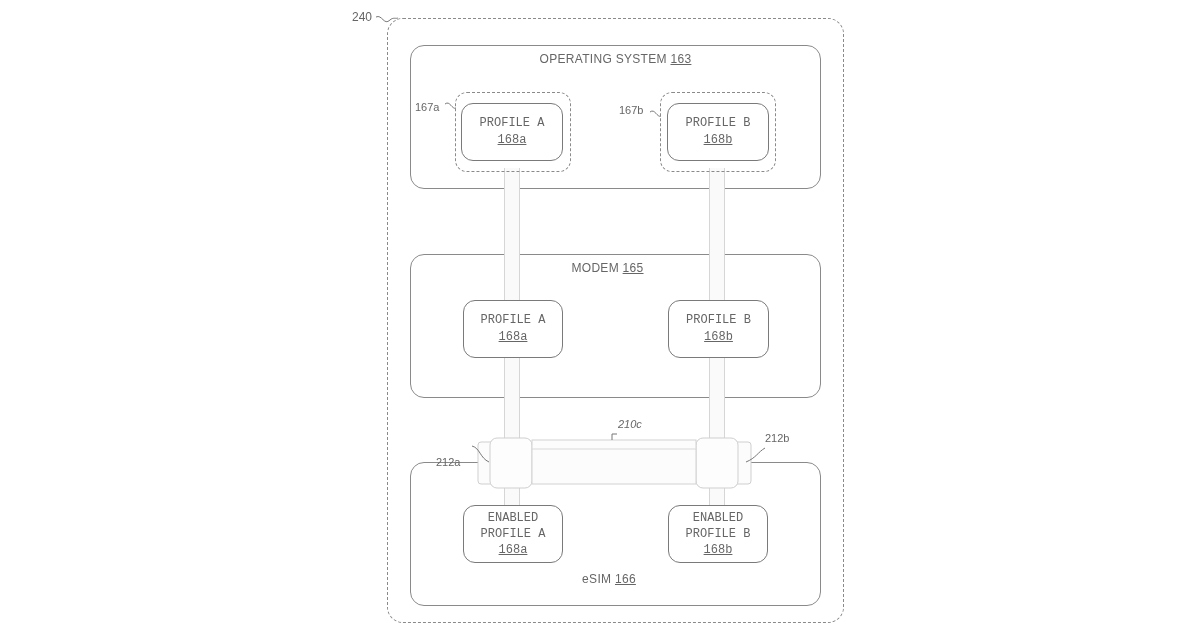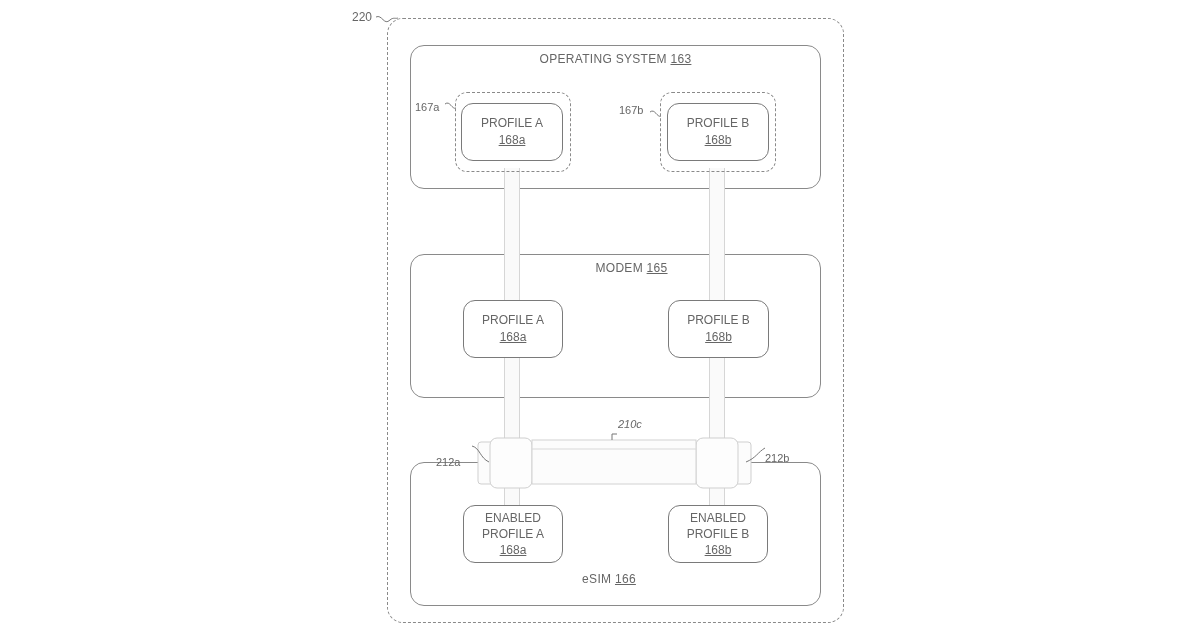--- a/index.html
+++ b/index.html
@@ -3,39 +3,39 @@
 <meta charset="utf-8">
 <style>
   html, body { margin:0; padding:0; background:#ffffff; }
   body { width:1200px; height:630px; position:relative; overflow:hidden;
          font-family:"Liberation Sans", sans-serif; color:#6a6a6a; }
   .box { position:absolute; border:1.5px solid #8a8a8a; border-radius:14px; background:#fff; box-sizing:border-box; }
   .dashed { position:absolute; border:1.5px dashed #8a8a8a; border-radius:14px; box-sizing:border-box; }
   .label { position:absolute; font-size:12px; letter-spacing:0.3px; text-align:center; color:#666; white-space:nowrap; }
   .ref { text-decoration:underline; }
   .prof { position:absolute; border:1.5px solid #7a7a7a; border-radius:12px; background:#fff; box-sizing:border-box;
-          display:flex; flex-direction:column; align-items:center; justify-content:center; font-size:12px; line-height:17px; color:#666; }
+          display:flex; flex-direction:column; align-items:center; justify-content:center; font-size:12px; line-height:17px; color:#666;font-family:Liberation Mono, monospace; }
   .tube { position:absolute; background:#fafafa; border-left:1px solid #d6d6d6; border-right:1px solid #d6d6d6; box-sizing:border-box; }
   .callout { position:absolute; font-size:11px; color:#666; white-space:nowrap; }
   svg { position:absolute; left:0; top:0; }
 </style>
 </head>
 <body>
 
 <div class="dashed" style="left:387px; top:18px; width:457px; height:605px; border-radius:16px;"></div>
-<div class="callout" style="left:352px; top:10px; font-size:12px;">220</div>
+<div class="callout" style="left:352px; top:10px; font-size:12px;">240</div>
 
 <div class="box" style="left:410px; top:45px; width:411px; height:144px;"></div>
 <div class="label" style="left:410px; top:52px; width:411px;">
   <span>OPERATING SYSTEM</span>
   <span class="ref">163</span>
 </div>
 
 <div class="box" style="left:410px; top:254px; width:411px; height:144px;"></div>
-<div class="label" style="left:426px; top:261px; width:411px;text-align:center;">
+<div class="label" style="left:402px; top:261px; width:411px;text-align:center;">
   <span>MODEM</span>
   <span class="ref">165</span>
 </div>
 
 <div class="box" style="left:410px; top:462px; width:411px; height:144px;"></div>
 <div class="label" style="left:410px; top:572px; width:398px;">
   <span>eSIM</span>
   <span class="ref">166</span>
 </div>
 
@@ -56,21 +56,21 @@
   <path d="M612 440 L612 434 L617 434" fill="none" stroke="#777" stroke-width="1"></path>
   <path d="M472 446 C480 448, 480 458, 489 462" fill="none" stroke="#777" stroke-width="1"></path>
   <path d="M765 448 C758 452, 756 458, 746 462" fill="none" stroke="#777" stroke-width="1"></path>
   <path d="M376 17 C382 14, 384 26, 390 20 C393 17, 396 19, 398 18" fill="none" stroke="#777" stroke-width="1"></path>
   <path d="M445 104 C450 100, 452 110, 456 108" fill="none" stroke="#777" stroke-width="1"></path>
   <path d="M650 112 C655 108, 657 118, 661 116" fill="none" stroke="#777" stroke-width="1"></path>
 </svg>
 
 <div class="callout" style="left:618px; top:418px;font-style:italic;">210c</div>
 <div class="callout" style="left:436px; top:439px;margin-top:17px;">212a</div>
-<div class="callout" style="left:765px; top:432px;margin-top:20px;">212b</div>
+<div class="callout" style="left:765px; top:432px;">212b</div>
 
 <div class="dashed" style="left:455px; top:92px; width:116px; height:80px; border-radius:12px;"></div>
 <div class="callout" style="left:415px; top:101px;">167a</div>
 <div class="dashed" style="left:660px; top:92px; width:116px; height:80px; border-radius:12px;"></div>
 <div class="callout" style="left:619px; top:104px;text-align:right;">167b</div>
 
 <div class="prof" style="left:461px; top:103px; width:102px; height:58px;">
   <span>PROFILE A</span>
   <span class="ref">168a</span>
 </div>

